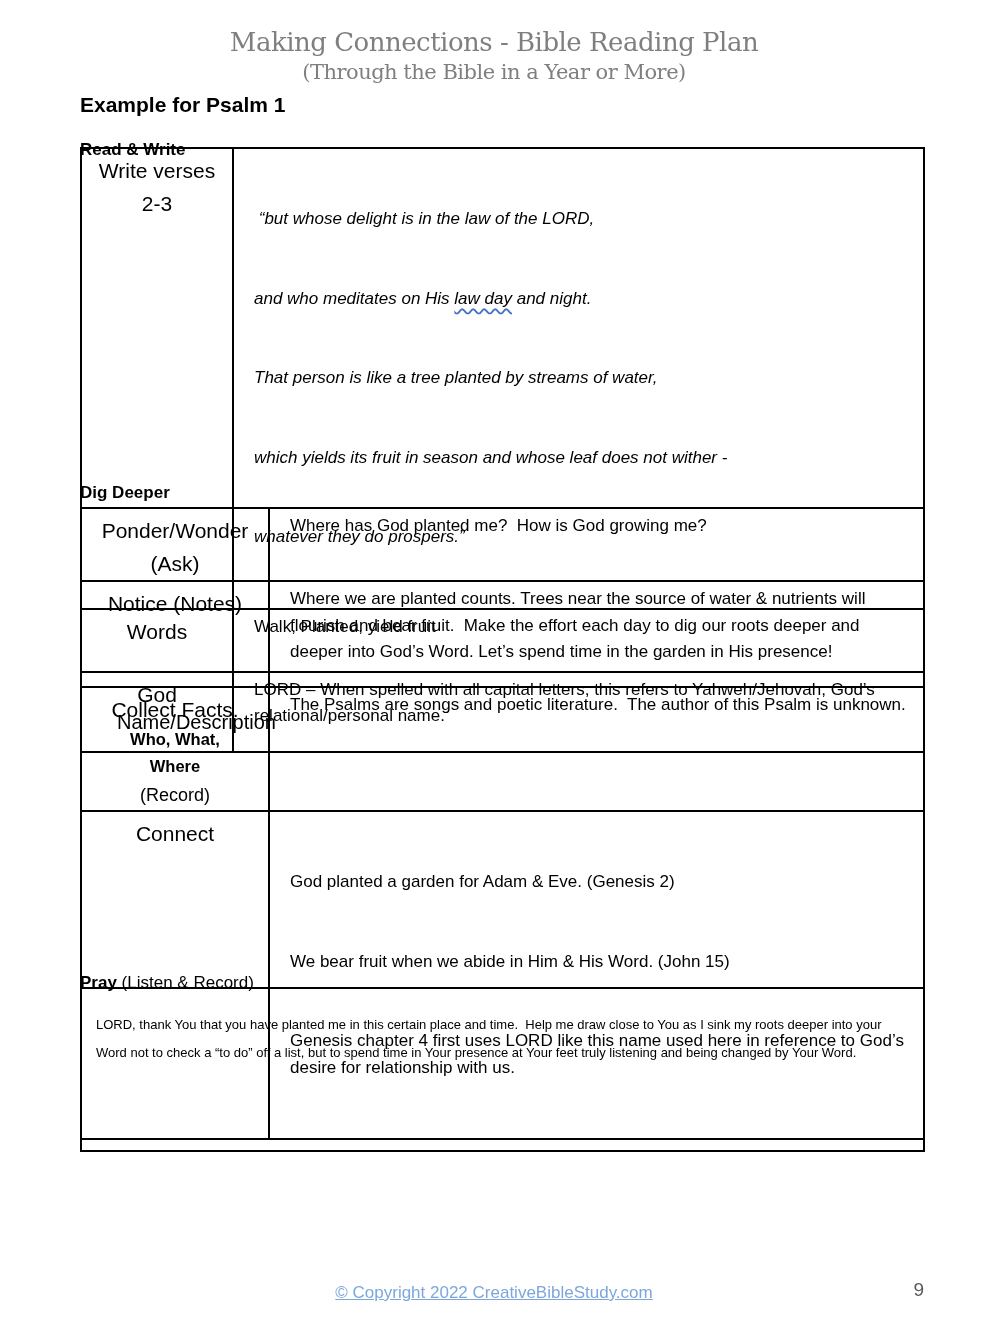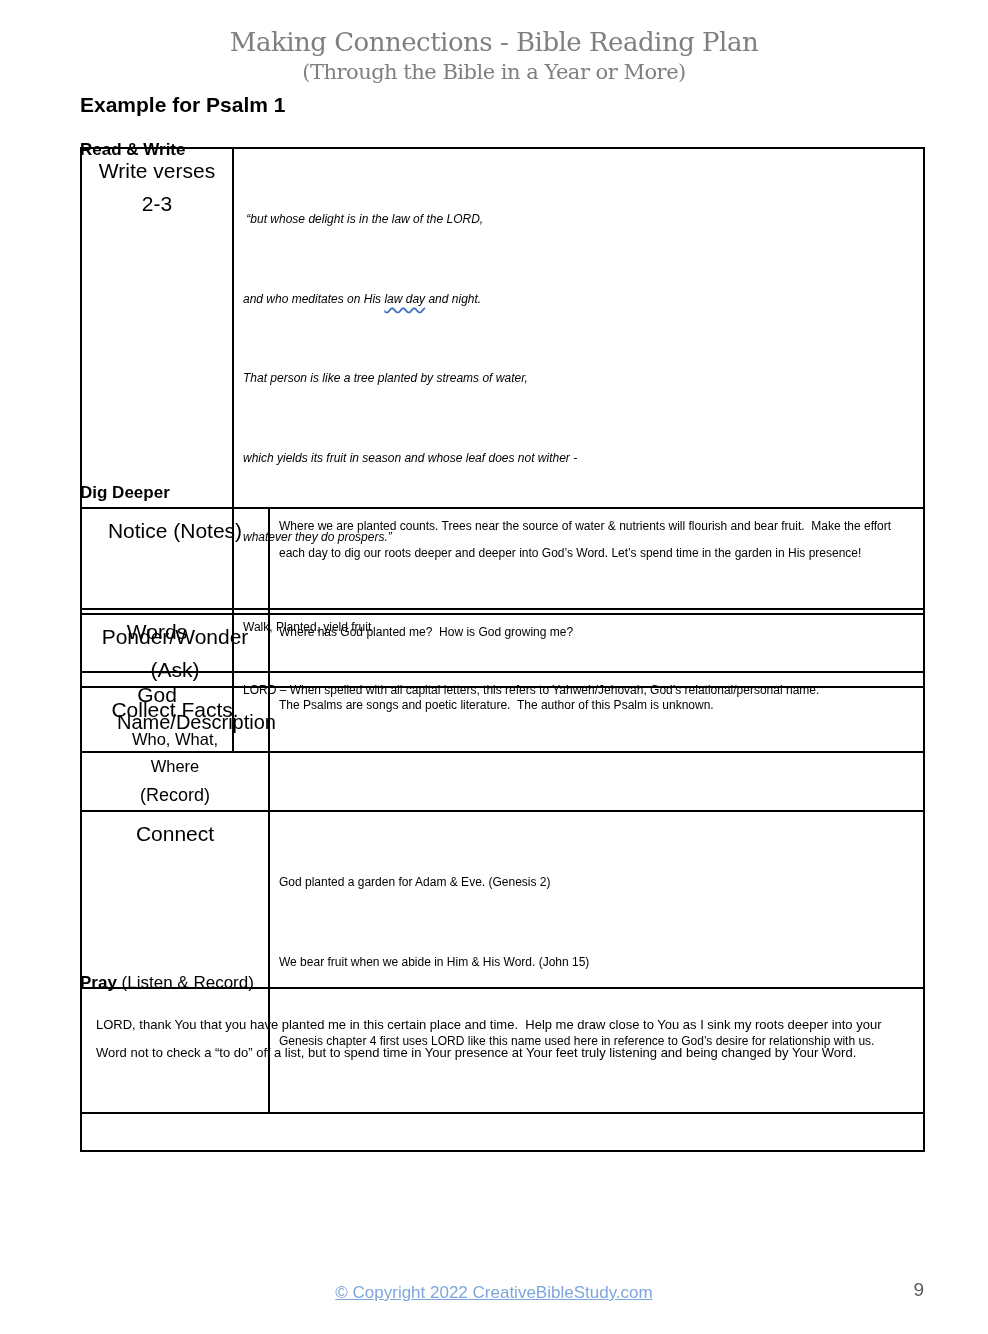--- a/index.html
+++ b/index.html
@@ -61,28 +61,28 @@
     border: 2px solid #000;
     vertical-align: top;
   }
   td.lbl {
     text-align: center;
     padding-top: 5px;
     font-size: 21px;
     line-height: 33px;
   }
   td.cnt {
-    padding: 4px 11px 4px 9px;
-    font-size: 12px;
+    padding: 4px 11px 4px 20px;
+    font-size: 17px;
     line-height: 26.5px;
     white-space: pre-wrap;
   }
   .verse { font-style: italic; }
   .lbl-sub-sm  { font-size: 20px; line-height: 22px; padding-left: 35px; }
-  .lbl-sub-med { font-size: 16.5px; line-height: 27px; }
+  .lbl-sub-med { font-size: 16.5px; line-height: 27px; font-weight: bold; }
   .lbl-sub-rec { font-size: 18px; line-height: 30px; }
   .wavy {
     text-decoration: underline;
     text-decoration-style: wavy;
     text-decoration-color: #4472c4;
     text-decoration-thickness: 2px;
     text-underline-offset: 4px;
   }
   .pray-box {
     position: absolute;
@@ -158,32 +158,32 @@
     </table>
 
   <div class="section-heading dig-heading">Dig Deeper</div>
 
   <table class="tbl t2">
     <colgroup>
         <col style="width:188px">
         <col>
       </colgroup>
     <tbody>
-        <tr style="height:106px">
-      <td class="lbl">
-        <div>Notice (Notes)</div>
-      </td>
-      <td class="cnt">Where we are planted counts. Trees near the source of water &amp; nutrients will flourish and bear fruit.  Make the effort each day to dig our roots deeper and deeper into God’s Word. Let’s spend time in the garden in His presence!</td>
-    </tr>
-    <tr style="height:63px">
+        <tr style="height:63px">
       <td class="lbl">
         <div>Ponder/Wonder</div>
         <div>(Ask)</div>
       </td>
       <td class="cnt">Where has God planted me?  How is God growing me?</td>
+    </tr>
+    <tr style="height:106px">
+      <td class="lbl">
+        <div>Notice (Notes)</div>
+      </td>
+      <td class="cnt">Where we are planted counts. Trees near the source of water &amp; nutrients will flourish and bear fruit.  Make the effort each day to dig our roots deeper and deeper into God’s Word. Let’s spend time in the garden in His presence!</td>
     </tr>
     <tr style="height:114px">
       <td class="lbl">
         <div>Collect Facts.</div>
         <div class="lbl-sub-med">Who, What,</div>
         <div class="lbl-sub-med">Where</div>
         <div class="lbl-sub-rec">(Record)</div>
       </td>
       <td class="cnt">The Psalms are songs and poetic literature.  The author of this Psalm is unknown.</td>
     </tr>

